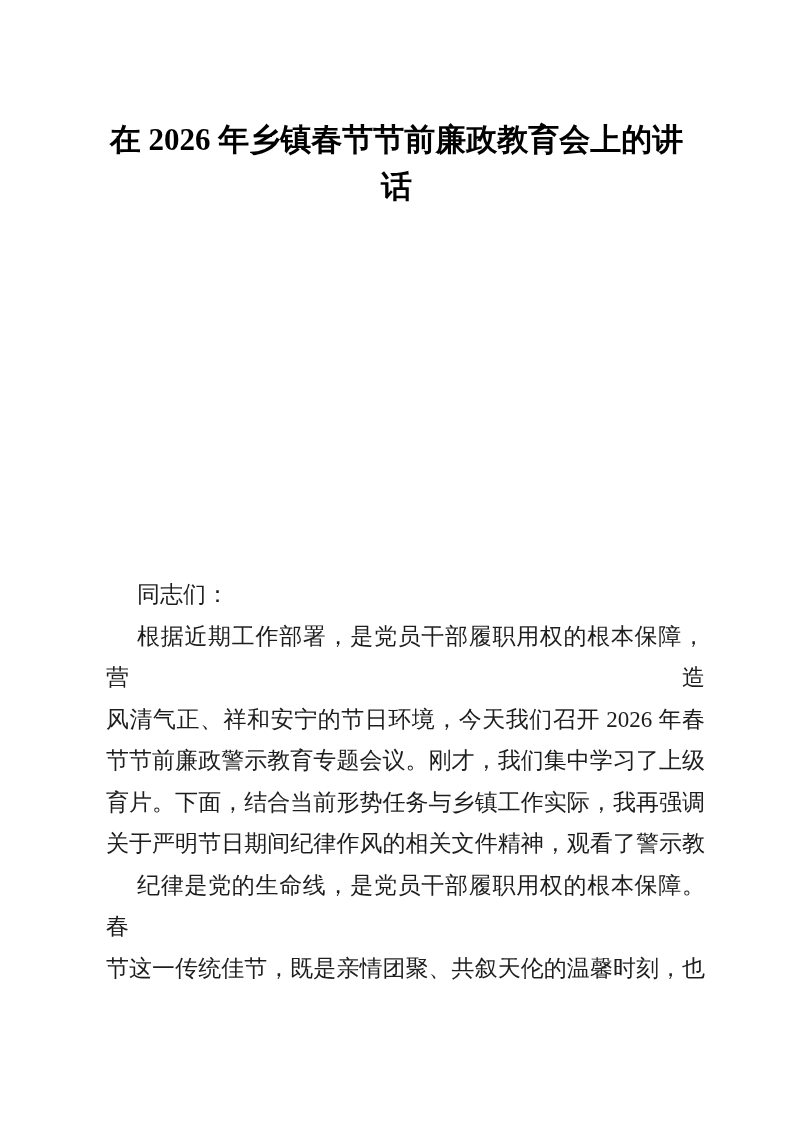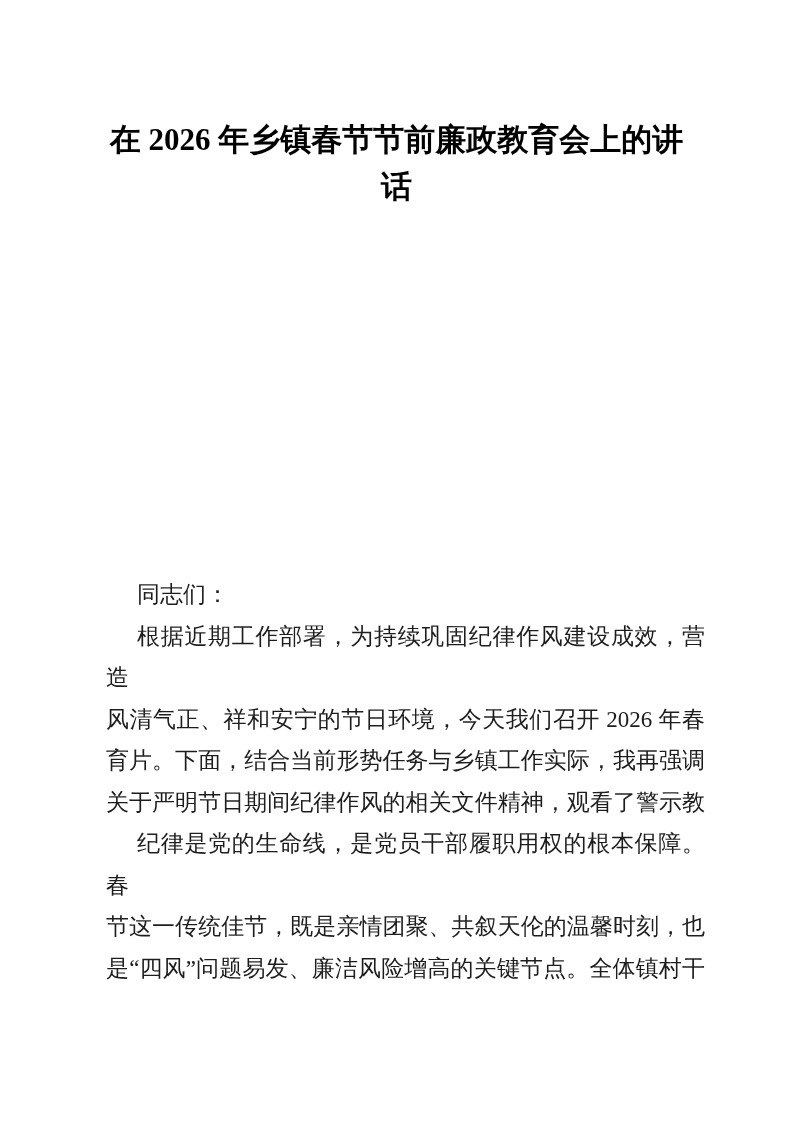--- a/index.html
+++ b/index.html
@@ -51,22 +51,22 @@
 
 <div class="page">
 
   <div class="doc-title">
     <div class="title-line">在 2026 年乡镇春节节前廉政教育会上的讲</div>
     <div class="title-line">话</div>
   </div>
 
   <div class="doc-body">
     <div class="line indent">同志们：</div>
-    <div class="line indent fill">根据近期工作部署，为持续巩固纪律作风建设成效，营造</div>
+    <div class="line indent fill">根据近期工作部署，是党员干部履职用权的根本保障，营造</div>
     <div class="line fill">风清气正、祥和安宁的节日环境，今天我们召开 2026 年春</div>
+    <div class="line fill">节节前廉政警示教育专题会议。刚才，我们集中学习了上级</div>
     <div class="line fill">育片。下面，结合当前形势任务与乡镇工作实际，我再强调</div>
     <div class="line fill">关于严明节日期间纪律作风的相关文件精神，观看了警示教</div>
     <div class="line indent fill">纪律是党的生命线，是党员干部履职用权的根本保障。春</div>
     <div class="line fill">节这一传统佳节，既是亲情团聚、共叙天伦的温馨时刻，也</div>
-    <div class="line fill">是“四风”问题易发、廉洁风险增高的关键节点。全体镇村干</div>
   </div>
 
 </div>
 
 </body></html>

